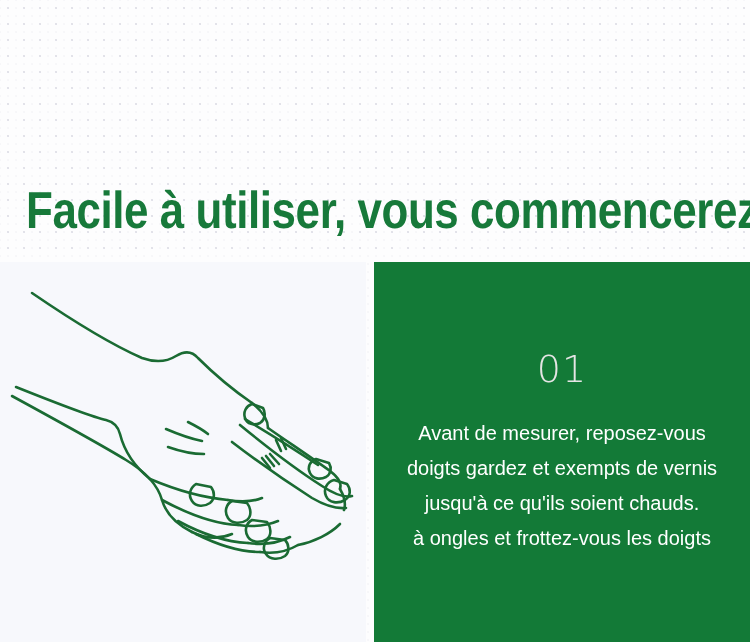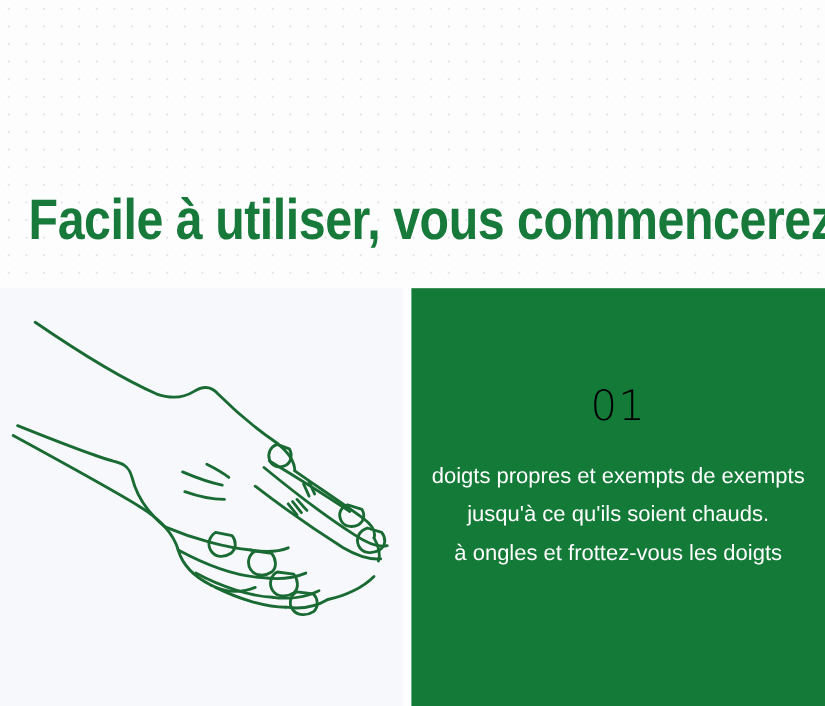--- a/index.html
+++ b/index.html
@@ -27,21 +27,20 @@
   }
 
   
   .heading-band {
     position: absolute;
     left: 0;
     top: 150px;
     width: 750px;
     height: 100px;
     display: flex;
-    align-items: center;
   }
   .heading-text {
     margin-left: 26px;
     color: #17793a;
     font-family: "Liberation Sans Narrow", "Liberation Sans", sans-serif;
     font-weight: bold;
     font-size: 52px;
     line-height: 1;
     letter-spacing: -0.5px;
     transform: scaleX(0.845);
@@ -82,21 +81,21 @@
     width: 376px;
     height: 380px;
     background: #137a37;
     display: flex;
     flex-direction: column;
     align-items: center;
   }
 
   .step-number {
     margin-top: 88px;
-    color: #000000;
+    color: #e5e5e5;
     font-family: "DejaVu Sans", sans-serif;
     font-weight: 300;
     font-size: 38px;
     line-height: 1;
     letter-spacing: 1px;
   }
 
   .step-body {
     margin-top: 28px;
     width: 340px;
@@ -185,20 +184,21 @@
           <path d="M298 283 C 314 280, 330 272, 340 262"></path>
           <path d="M340 227 C 344 234, 346 242, 344 248"></path>
 
         </g>
       </svg>
     </div>
 
     <div class="info-panel">
       <div class="step-number">01</div>
       <div class="step-body">
-        <div>doigts propres et exempts de exempts</div>
+        <div>Avant de mesurer, reposez-vous</div>
+        <div>doigts gardez et exempts de vernis</div>
         <div>jusqu'à ce qu'ils soient chauds.</div>
         <div>à ongles et frottez-vous les doigts</div>
       </div>
     </div>
 
   </div>
 </div>
 
 </body></html>

